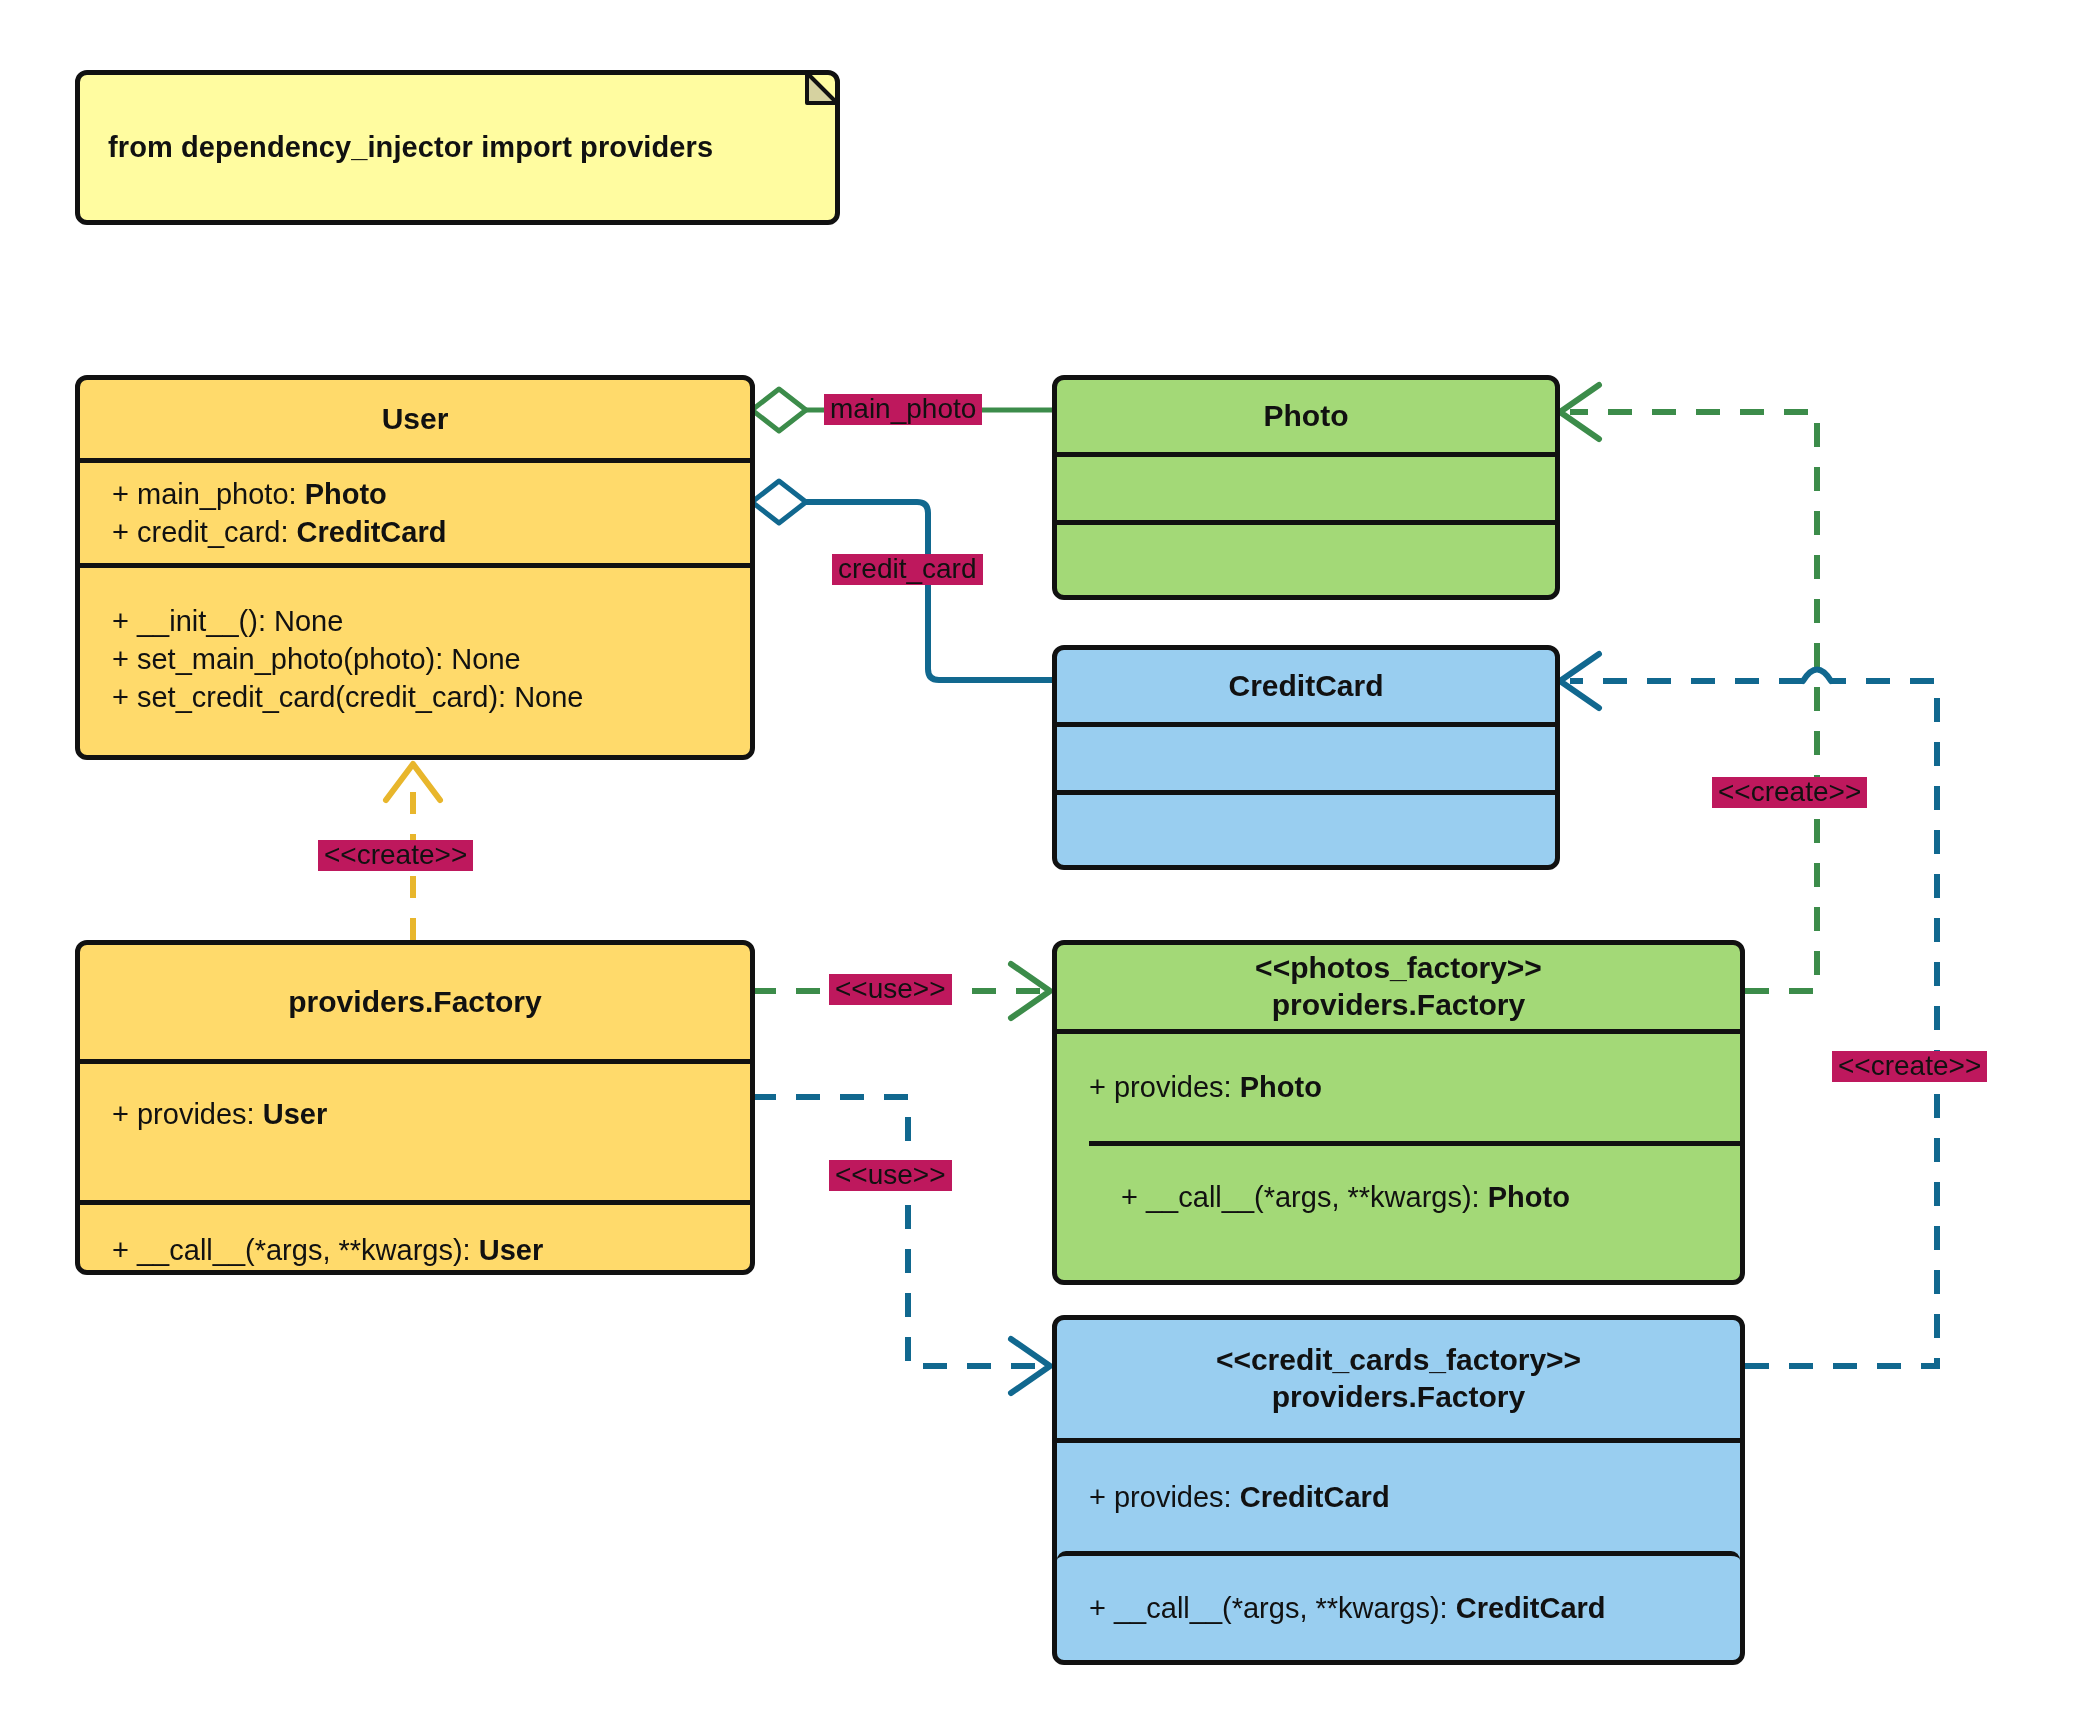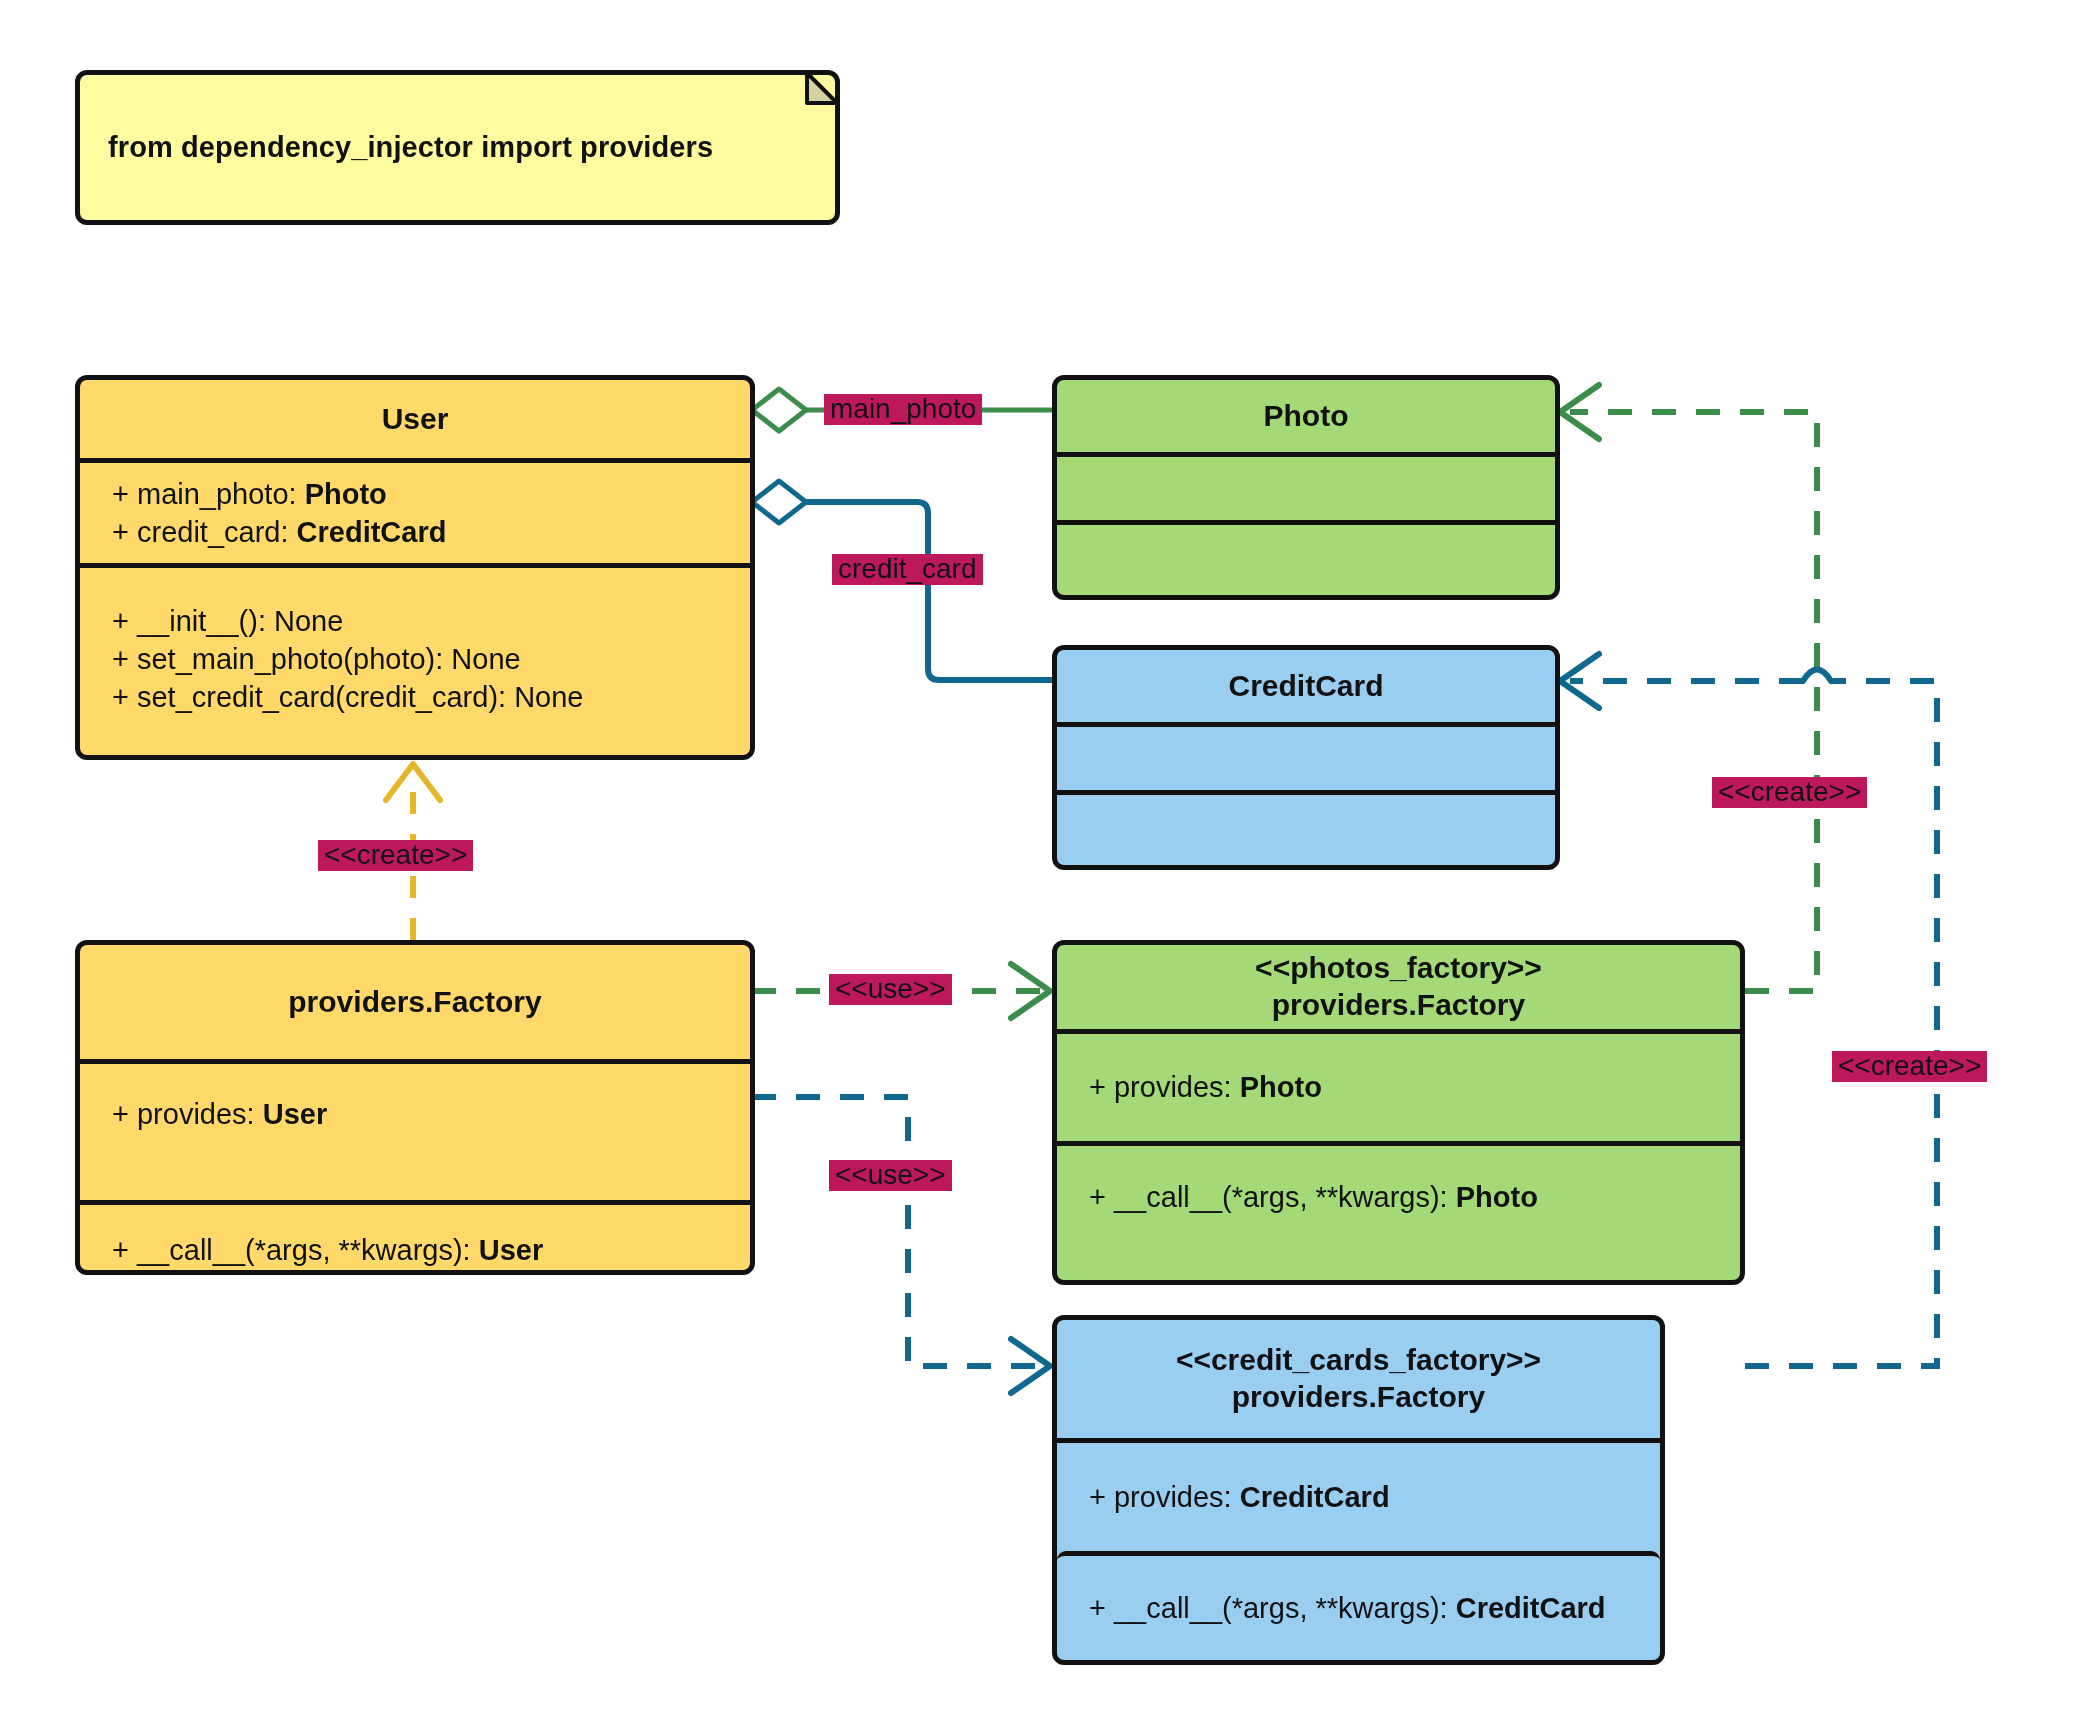--- a/index.html
+++ b/index.html
@@ -218,28 +218,28 @@
   <div class="uml fill-green" style="left:1052px; top:940px; width:693px; height:345px;">
     <div class="sec" style="height:84px;">
       <div class="title">&lt;&lt;photos_factory&gt;&gt;</div>
       <div class="title">providers.Factory</div>
     </div>
     <div class="sec" style="height:112px;">
       <div class="member">
         <span>+ provides: </span><b>Photo</b>
       </div>
     </div>
-    <div class="sec" style="height:107px;">
+    <div class="sec" style="height:107px;margin-left:32px;">
       <div class="member">
         <span>+ __call__(*args, **kwargs): </span><b>Photo</b>
       </div>
     </div>
   </div>
 
-  <div class="uml fill-blue" style="left:1052px; top:1315px; width:613px; height:350px;">
+  <div class="uml fill-blue" style="left:1052px; top:1315px; width:693px; height:350px;">
     <div class="sec" style="height:118px;">
       <div class="title">&lt;&lt;credit_cards_factory&gt;&gt;</div>
       <div class="title">providers.Factory</div>
     </div>
     <div class="sec" style="height:113px;">
       <div class="member">
         <span>+ provides: </span><b>CreditCard</b>
       </div>
     </div>
     <div class="sec" style="height:109px;border-radius:9px;">

